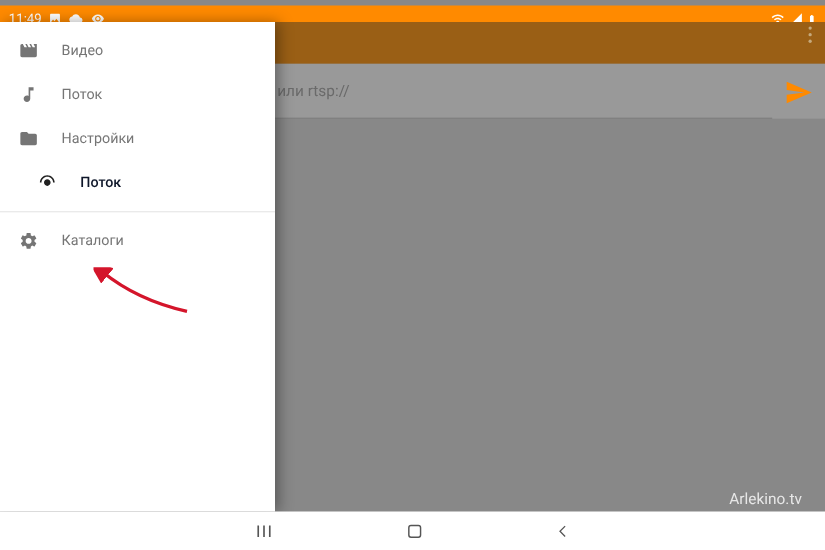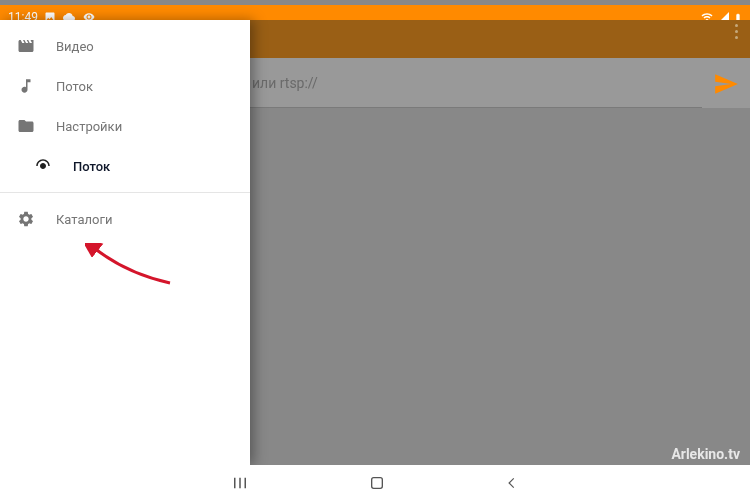--- a/index.html
+++ b/index.html
@@ -34,21 +34,21 @@
   .divider { height: 1px; background: #e5e5e5; margin: 6px 0; }
   
   
   .scrim { position: absolute; top: 108px; left: 0; right: 0; bottom: 35px; background: #888; }
   
   
   .nav-bar { position: absolute; bottom: 0; left: 0; right: 0; height: 35px; background: #fff; display: flex; align-items: center; justify-content: center; gap: 120px; }
   .nav-btn { display: flex; align-items: center; justify-content: center; color: #555; }
   
   
-  .watermark { position: absolute; bottom: 38px; right: 10px; color: rgba(255,255,255,0.8); font-size: 14px; font-weight: bold; }
+  .watermark { position: absolute; bottom: 38px; right: 21px; color: rgba(255,255,255,0.8); font-size: 14px; }
   
   
   .arrow { position: absolute; top: 243px; left: 85px; pointer-events: none; }
 </style>
 </head>
 <body>
 
 <div class="screen">
 
   <div class="status-bar">

